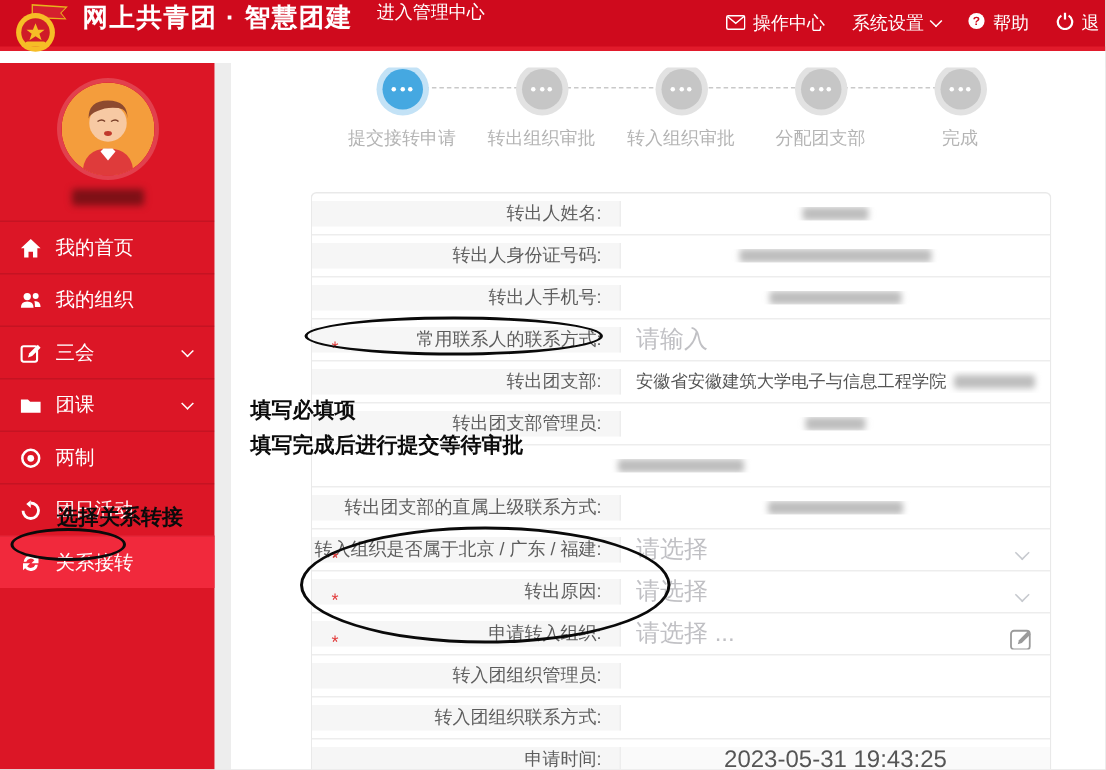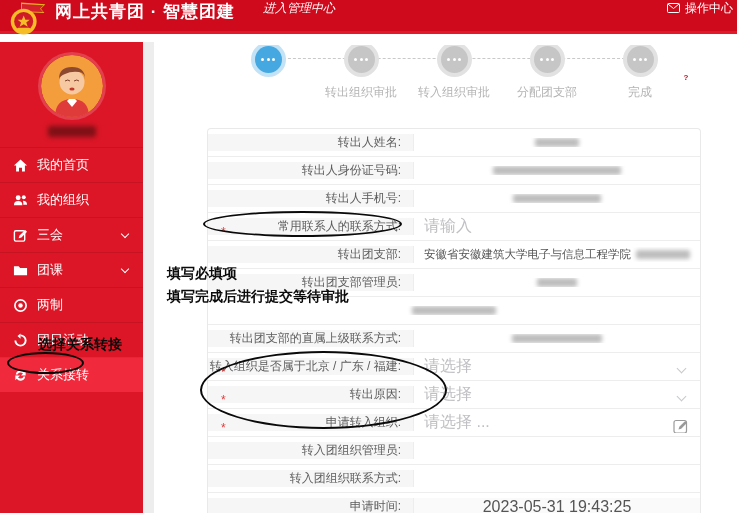--- a/index.html
+++ b/index.html
@@ -5,22 +5,22 @@
   * { margin:0; padding:0; box-sizing:border-box; }
   body { background:#ddd; font-family:"Liberation Sans", sans-serif; }
   .app { position:relative; width:737px; height:513px; background:#fff; overflow:hidden; }
 
   
   .topbar { position:absolute; left:0; top:0; width:737px; height:34px;
             background:#cf0a1d; border-bottom:3px solid #e11a2b;
             display:flex; color:#fff; z-index:5; }
   .logo { width:38px; height:38px; margin:0 8px 0 9px; flex:0 0 auto; }
   .app-title { font-size:17px; font-weight:bold; letter-spacing:1px; white-space:nowrap; }
-  .enter-link { font-size:12px; margin-left:28px; white-space:nowrap; cursor:pointer;font-style:italic; }
-  .topnav { margin-left:auto; display:flex; align-items:center; gap:18px; padding-right:4px; font-size:12px;flex-direction:column; }
+  .enter-link { font-size:12px; margin-left:16px; white-space:nowrap; cursor:pointer; }
+  .topnav { margin-left:auto; display:flex; align-items:center; gap:18px; padding-right:4px; font-size:12px; }
   .topnav .tn { display:flex; align-items:center; gap:5px; white-space:nowrap; cursor:pointer; }
   .chev-w { width:6px; height:6px; border-right:1.4px solid #fff; border-bottom:1.4px solid #fff;
             transform:rotate(45deg); margin-top:-3px; }
 
   
   .sidebar { position:absolute; left:0; top:42px; width:143px; height:471px; background:#dc1626; z-index:4; }
   .avatar-wrap { display:flex; justify-content:center; padding-top:13px; }
   .avatar { width:62px; height:62px; border-radius:50%; overflow:hidden;
             box-shadow:0 0 0 3px rgba(255,255,255,.18); }
   .uname { width:48px; height:11px; margin:9px auto 10px auto; background:#7e1016;
@@ -215,20 +215,21 @@
   <main class="content">
 
     <div>
       <div class="step-line"></div>
       <div class="step" style="left:69px;">
         <div class="dot active">
             <i></i>
             <i></i>
             <i></i>
           </div>
+        <div class="slabel">提交接转申请</div>
       </div>
       <div class="step" style="left:162px;">
         <div class="dot">
             <i></i>
             <i></i>
             <i></i>
           </div>
         <div class="slabel">转出组织审批</div>
       </div>
       <div class="step" style="left:255px;">

